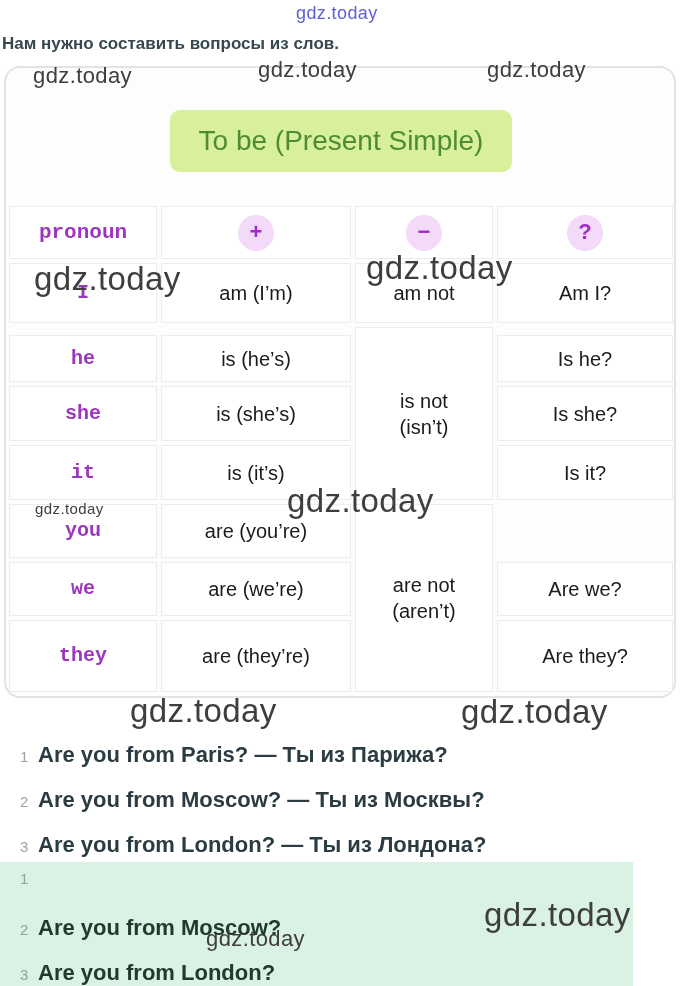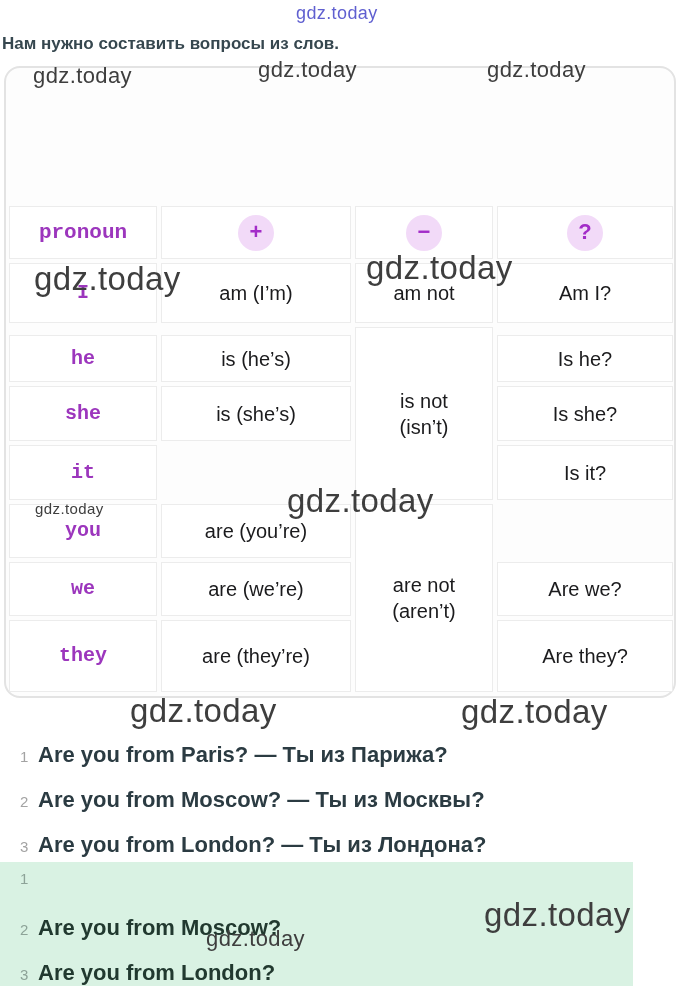--- a/index.html
+++ b/index.html
@@ -143,20 +143,23 @@
   <div class="wm" style="left:287px; top:482px; font-size:33px;">gdz.today</div>
   <div class="wm" style="left:130px; top:692px; font-size:33px;">gdz.today</div>
   <div class="wm" style="left:461px; top:693px; font-size:33px;">gdz.today</div>
   <div class="wm" style="left:484px; top:896px; font-size:33px;">gdz.today</div>
   <div class="wm" style="left:206px; top:926px; font-size:22px;">gdz.today</div>
 
   <div class="task-text">Нам нужно составить вопросы из слов.</div>
 
   <div class="card">
 
+    <div class="title-box">
+      <span>To be (Present Simple)</span>
+    </div>
 
     <div class="tbl">
 
       <div class="cell pron pron-head c1 r1">pronoun</div>
       <div class="cell c2 r1">
         <span class="badge">+</span>
       </div>
       <div class="cell c3 r1">
         <span class="badge">−</span>
       </div>
@@ -176,20 +179,21 @@
       <div class="cell neg-sing">
         <span>is not</span>
         <span>(isn’t)</span>
       </div>
 
       <div class="cell pron c1 r4">she</div>
       <div class="cell c2 r4">is (she’s)</div>
       <div class="cell c4 r4">Is she?</div>
 
       <div class="cell pron c1 r5">it</div>
+      <div class="cell c2 r5">is (it’s)</div>
       <div class="cell c4 r5">Is it?</div>
 
       <div class="cell pron c1 r6">you</div>
       <div class="cell c2 r6">are (you’re)</div>
 
       <div class="cell neg-plur">
         <span>are not</span>
         <span>(aren’t)</span>
       </div>
 

